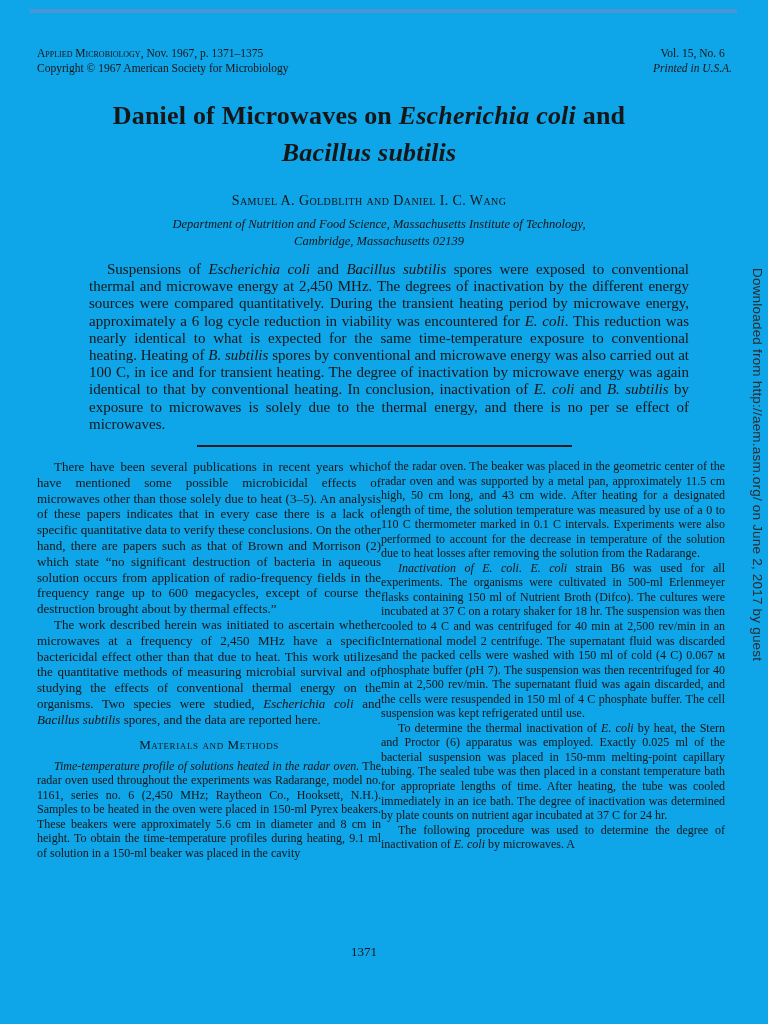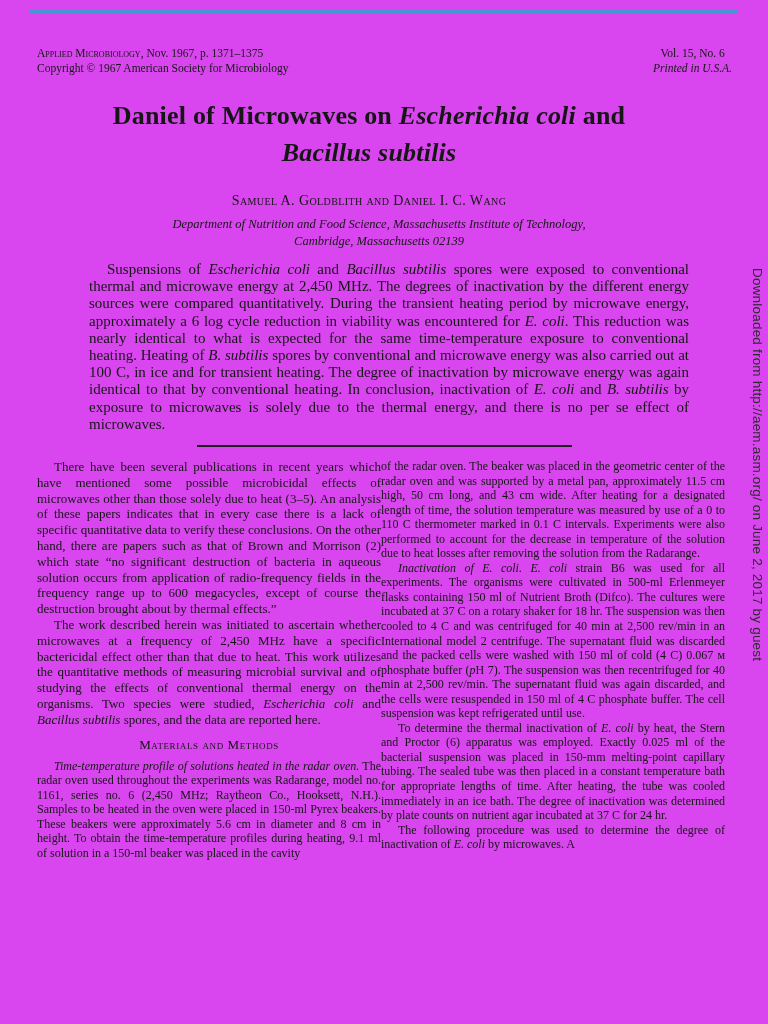--- a/index.html
+++ b/index.html
@@ -4,21 +4,21 @@
 <style>
   html,body { margin:0; padding:0; }
   body {
     width:768px; height:1024px;
     background:#ffffff;
     font-family:"Liberation Serif", serif;
     color:#161616;
     position:relative;
     overflow:hidden;
   }
-  .page { position:absolute; inset:0; background:#d946ef; }
+  .page { position:absolute; inset:0; background:#0ea5e9; }
 
   .top-bar { position:absolute; top:9px; left:30px; right:31px; height:4px; background:#4a95d5; }
 
   .masthead { position:absolute; top:46px; left:37px; right:36px;
     display:flex; justify-content:space-between; font-size:11.5px; line-height:15px; }
   .masthead .right { text-align:center; }
   .it { font-style:italic; }
   .sc { font-variant:small-caps; }
 
   .title-block { position:absolute; top:97px; left:0; right:30px; text-align:center; }
@@ -90,16 +90,17 @@
         <p class="methods-text"><span class="it">Time-temperature profile of solutions heated in the radar oven.</span><span> The radar oven used throughout the experiments was Radarange, model no. 1161, series no. 6 (2,450 MHz; Raytheon Co., Hooksett, N.H.). Samples to be heated in the oven were placed in 150-ml Pyrex beakers. These beakers were approximately 5.6 cm in diameter and 8 cm in height. To obtain the time-temperature profiles during heating, 9.1 ml of solution in a 150-ml beaker was placed in the cavity</span></p>
       </div>
     <div class="col">
         <p class="methods-text noindent"><span>of the radar oven. The beaker was placed in the geometric center of the radar oven and was supported by a metal pan, approximately 11.5 cm high, 50 cm long, and 43 cm wide. After heating for a designated length of time, the solution temperature was measured by use of a 0 to 110 C thermometer marked in 0.1 C intervals. Experiments were also performed to account for the decrease in temperature of the solution due to heat losses after removing the solution from the Radarange.</span></p>
         <p class="methods-text"><span class="it">Inactivation of E. coli.</span><span> </span><span class="it">E. coli</span><span> strain B6 was used for all experiments. The organisms were cultivated in 500-ml Erlenmeyer flasks containing 150 ml of Nutrient Broth (Difco). The cultures were incubated at 37 C on a rotary shaker for 18 hr. The suspension was then cooled to 4 C and was centrifuged for 40 min at 2,500 rev/min in an International model 2 centrifuge. The supernatant fluid was discarded and the packed cells were washed with 150 ml of cold (4 C) 0.067 ᴍ phosphate buffer (</span><span class="it">p</span><span>H 7). The suspension was then recentrifuged for 40 min at 2,500 rev/min. The supernatant fluid was again discarded, and the cells were resuspended in 150 ml of 4 C phosphate buffer. The cell suspension was kept refrigerated until use.</span></p>
         <p class="methods-text"><span>To determine the thermal inactivation of </span><span class="it">E. coli</span><span> by heat, the Stern and Proctor (6) apparatus was employed. Exactly 0.025 ml of the bacterial suspension was placed in 150-mm melting-point capillary tubing. The sealed tube was then placed in a constant temperature bath for appropriate lengths of time. After heating, the tube was cooled immediately in an ice bath. The degree of inactivation was determined by plate counts on nutrient agar incubated at 37 C for 24 hr.</span></p>
         <p class="methods-text"><span>The following procedure was used to determine the degree of inactivation of </span><span class="it">E. coli</span><span> by microwaves. A</span></p>
       </div>
   </div>
 
+  <div class="page-number">1371</div>
 
   <div class="watermark">Downloaded from http://aem.asm.org/ on June 2, 2017 by guest</div>
 
 </div>
 
 </body></html>

